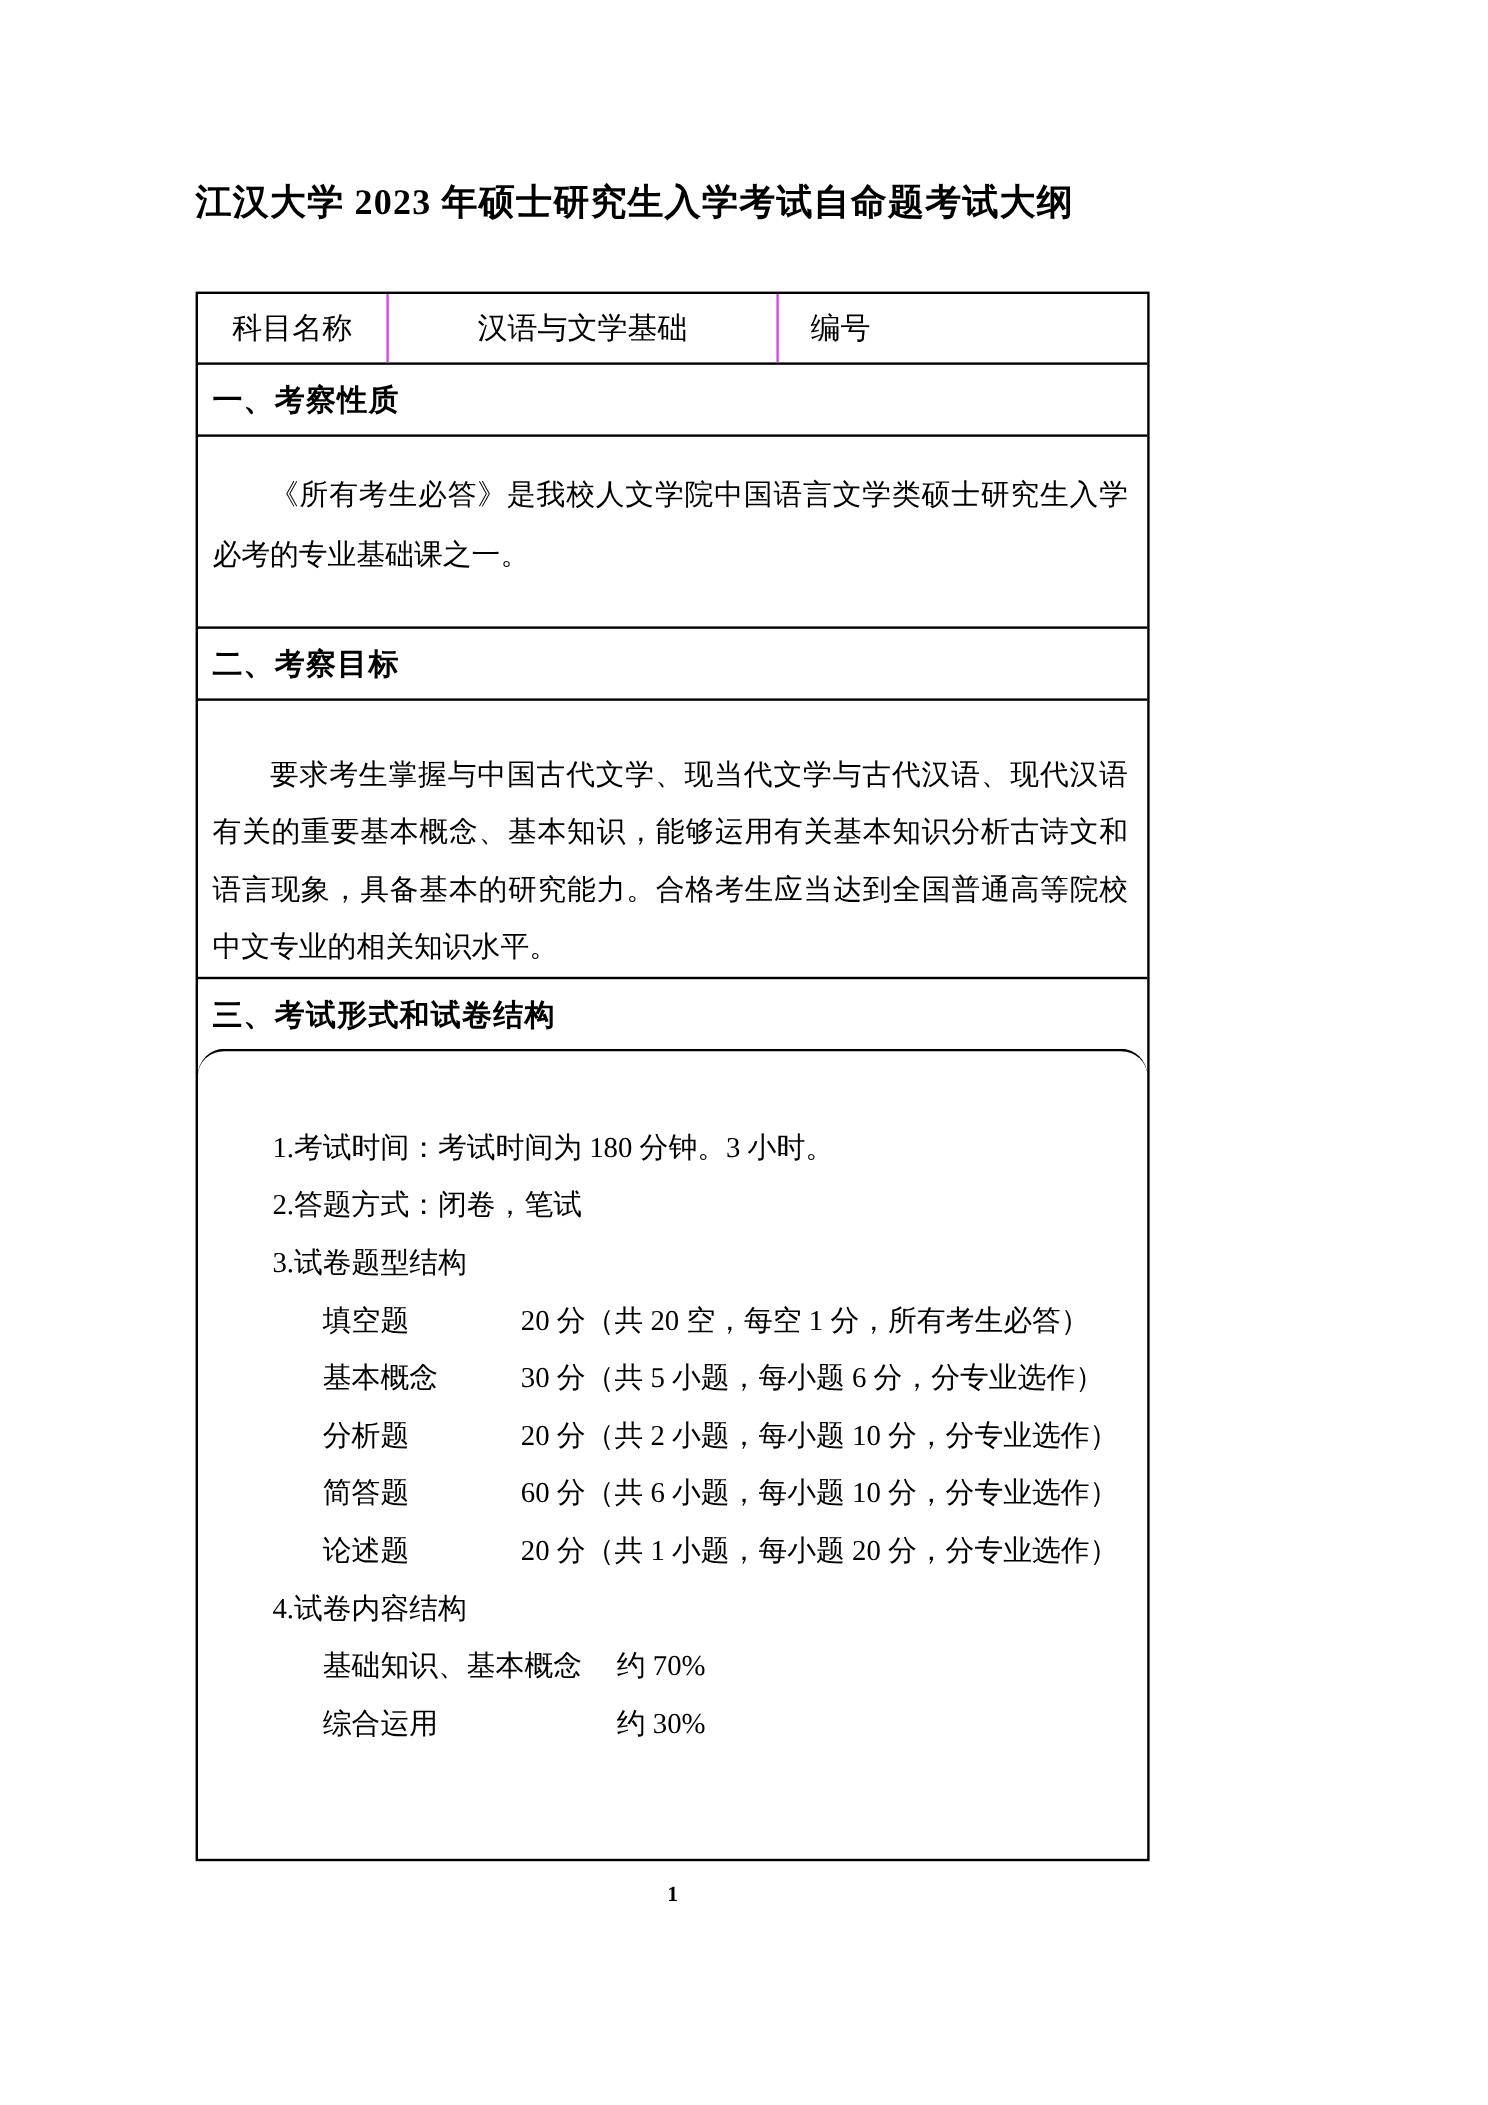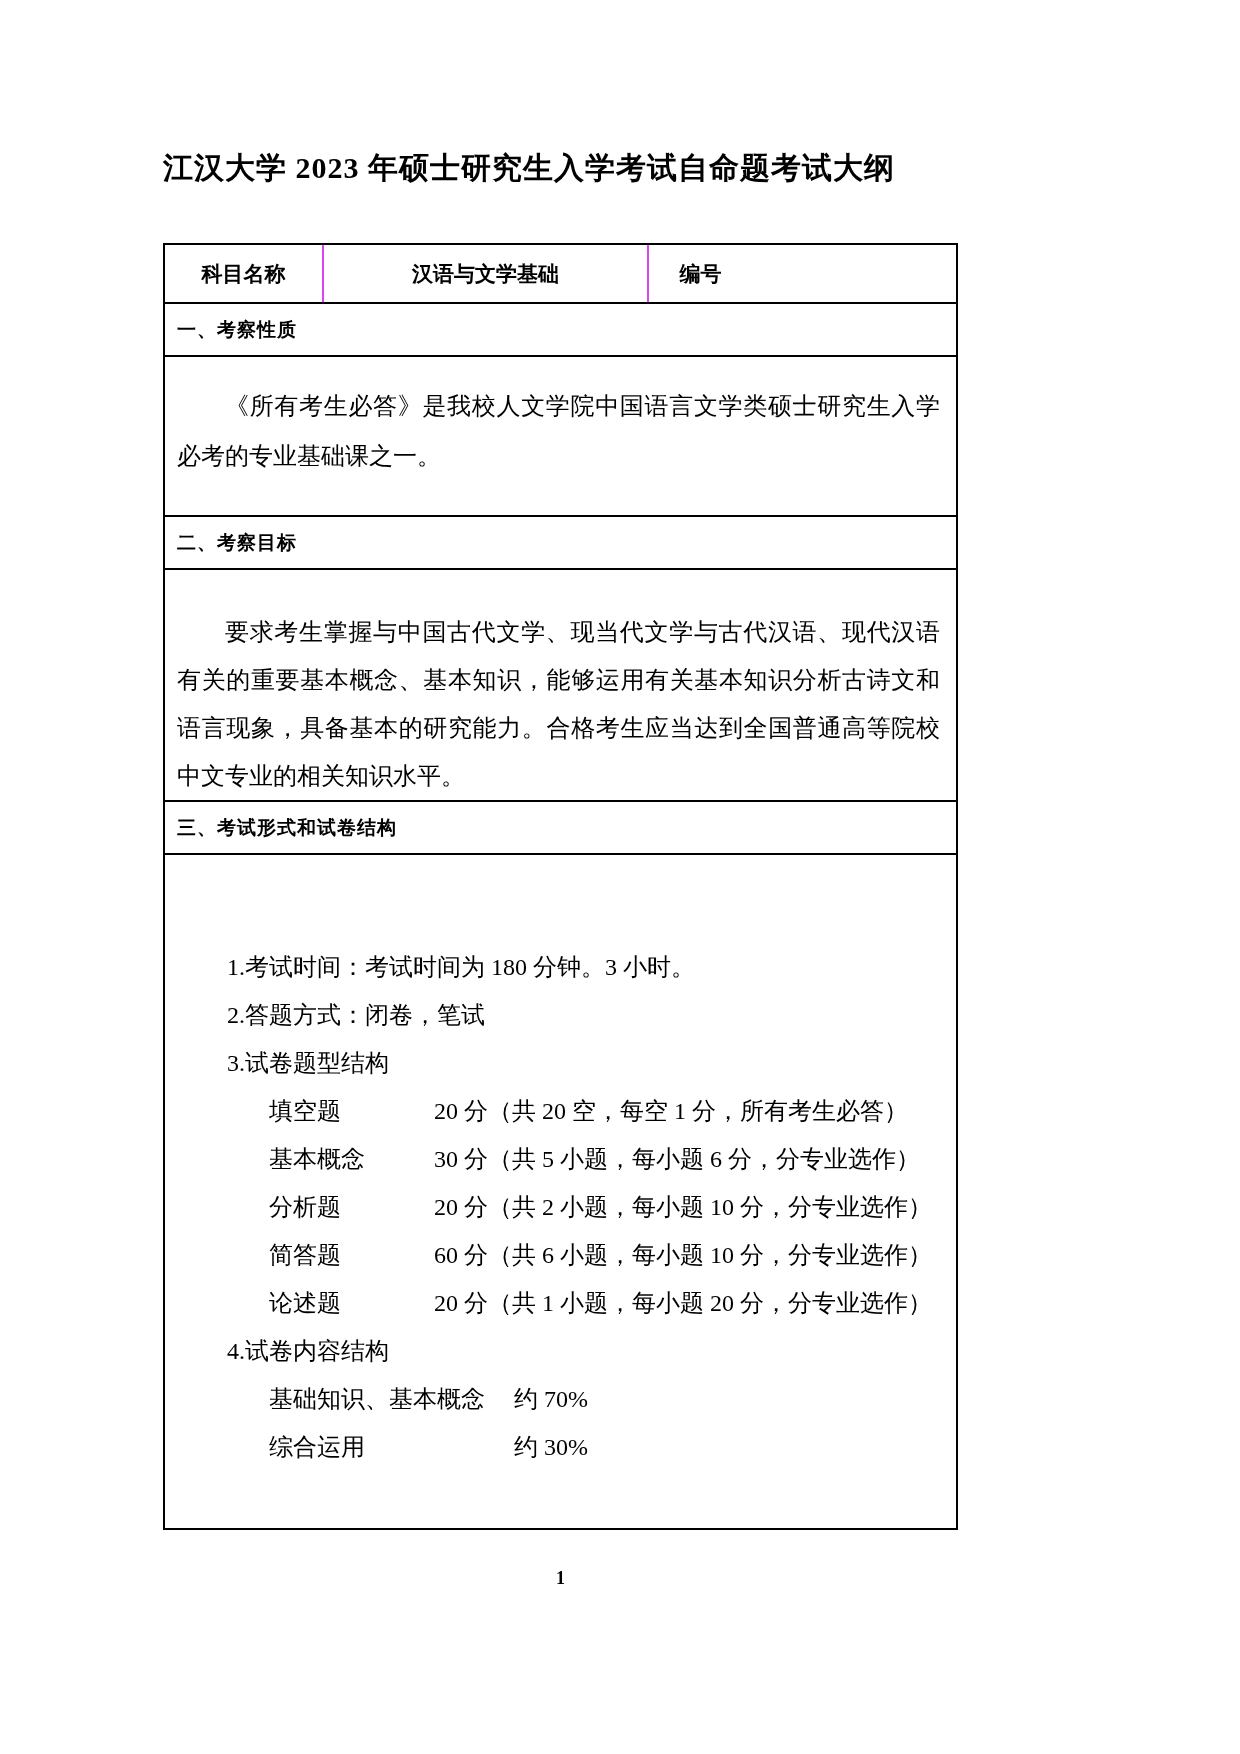--- a/index.html
+++ b/index.html
@@ -17,43 +17,43 @@
   }
 
   .outline-table {
     position: absolute; left: 163px; top: 243px; width: 795px;
     border: 2px solid #000;
     font-size: 24px;
   }
   .row { border-top: 2px solid #000; }
   .row:first-child { border-top: none; }
 
-  .info-row { display: flex; height: 57px; font-weight: bold; font-size: 21px; }
+  .info-row { display: flex; height: 57px; font-weight: normal; font-size: 25px; }
   .info-row .cell {
     display: flex; align-items: center; justify-content: center;
     border-left: 2px solid #d946ef; height: 100%;
   }
   .info-row .cell.c1 { width: 157px; border-left: none; }
   .info-row .cell.c2 { width: 325px; }
   .info-row .cell.c3 { width: 105px; }
   .info-row .cell.c4 { flex: 1; }
 
   .heading-row {
-    font-weight: bold; font-size: 19px;
+    font-weight: bold; font-size: 25px;
     padding: 13px 10px 12px 12px; letter-spacing: 1px;
   }
 
   .body-row { padding: 0 16px 0 12px; font-size: 24px; }
   .body-row .para { text-indent: 2em; line-height: 50px; text-align: justify; }
 
   .body-s1 { min-height: 160px; padding-top: 24px; }
   .body-s2 { min-height: 232px; padding-top: 38px; }
   .body-s2 .para { line-height: 48px; }
 
-  .body-s3 { min-height: 675px; padding-top: 88px; padding-bottom: 40px; }
+  .body-s3 { min-height: 675px; padding-top: 56px; padding-bottom: 40px; border-radius: 22px; }
   .line { height: 48px; display: flex; align-items: center; }
   .num-item { padding-left: 50px; }
   .type-row { padding-left: 92px; }
   .type-label { width: 165px; flex: none; }
   .cs-row { padding-left: 92px; }
   .cs-label { width: 245px; flex: none; }
 
   .page-number {
     position: absolute; left: 163px; top: 1568px; width: 795px;
     text-align: center; font-size: 18px; font-weight: bold;

